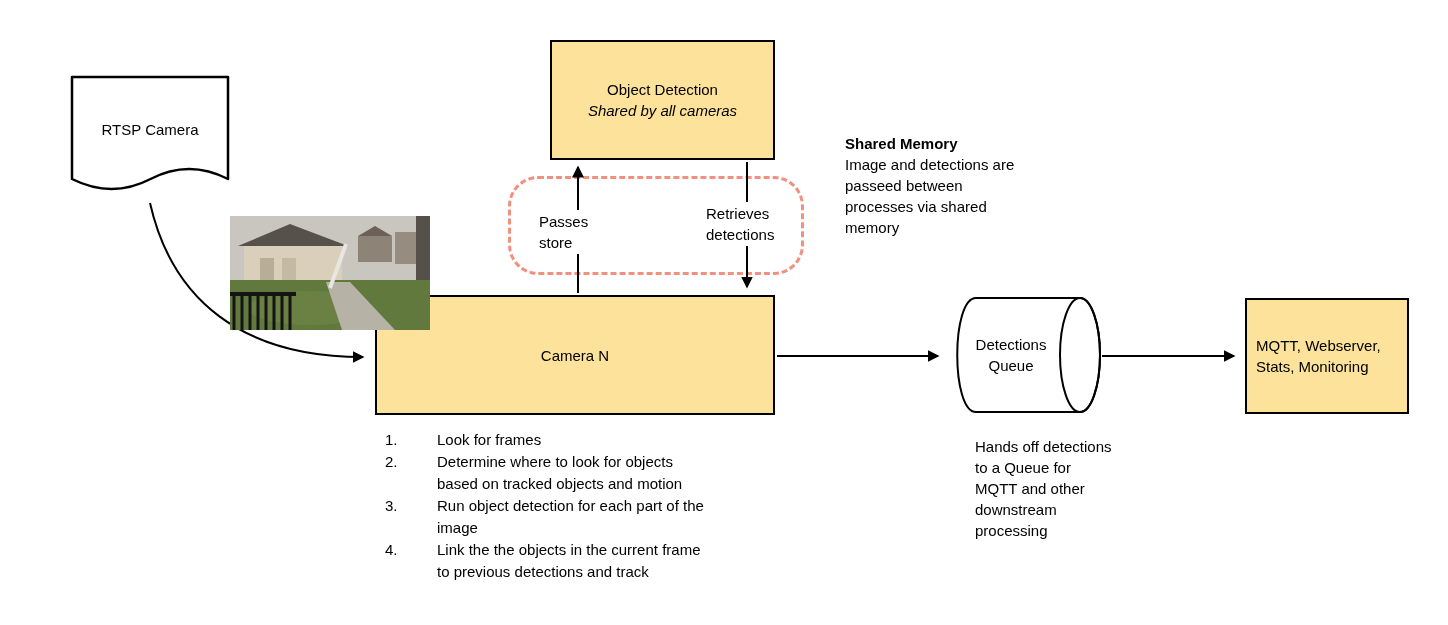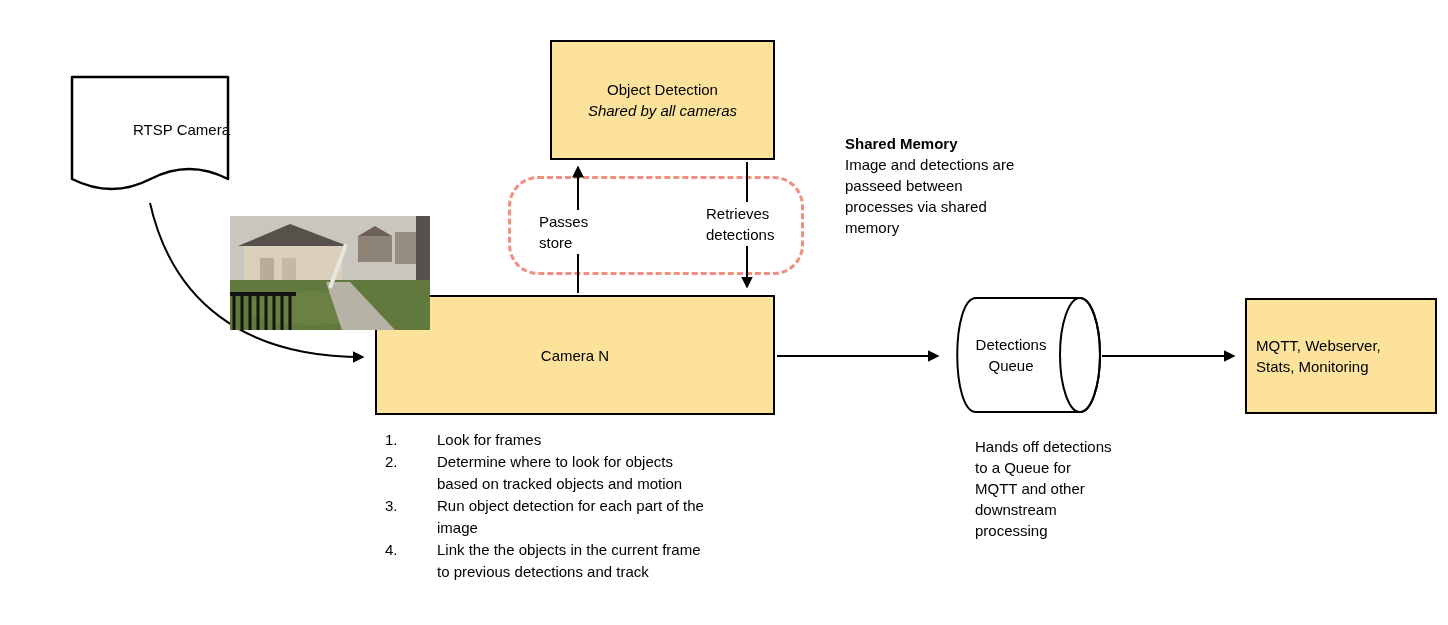--- a/index.html
+++ b/index.html
@@ -14,21 +14,21 @@
   .box{
     position:absolute;background:#FCE29B;border:2px solid #000;
     display:flex;align-items:center;justify-content:center;
     text-align:center;font-size:15px;line-height:21px;box-sizing:border-box;
   }
   .note{position:absolute;font-size:15px;line-height:21px;}
 
   
   .rtsp{position:absolute;left:70px;top:75px;width:160px;height:132px;}
   .rtsp svg{position:absolute;left:0;top:0;}
-  .rtsp-label{position:absolute;top:46px;left:0;width:100%;text-align:right;font-size:15px;}
+  .rtsp-label{position:absolute;top:46px;left:0;width:100%;text-align:center;font-size:15px;}
 
   .fetch-note{left:45px;top:342px;width:190px;}
 
   
   .snapshot{position:absolute;left:230px;top:216px;width:200px;height:114px;z-index:6;}
 
   
   .od-box{left:550px;top:40px;width:225px;height:120px;z-index:2;}
 
   
@@ -56,21 +56,21 @@
 
   .queue{position:absolute;left:948px;top:296px;width:160px;height:118px;z-index:2;}
   .queue svg{position:absolute;left:0;top:0;}
   .queue-label{
     position:absolute;left:8px;top:0;width:110px;height:100%;
     display:flex;align-items:center;justify-content:center;
     text-align:center;font-size:15px;line-height:21px;
   }
   .queue-note{left:943px;top:436px;width:190px;margin-left:32px;}
 
-  .mqtt-box{left:1245px;top:298px;width:192px;height:116px;justify-content:flex-start;text-align:left;padding-left:9px;}
+  .mqtt-box{left:1245px;top:298px;width:164px;height:116px;justify-content:flex-start;text-align:left;padding-left:9px;}
 </style>
 </head>
 <body>
 
 <div class="canvas">
 
   <div class="rtsp">
     <svg width="160" height="132" viewBox="0 0 160 132">
       <path d="M2 2 H158 V104 Q119 84 80.5 104 Q42 124 2 104 Z" fill="#ffffff" stroke="#000000" stroke-width="2.5" stroke-linejoin="round"></path>
     </svg>

